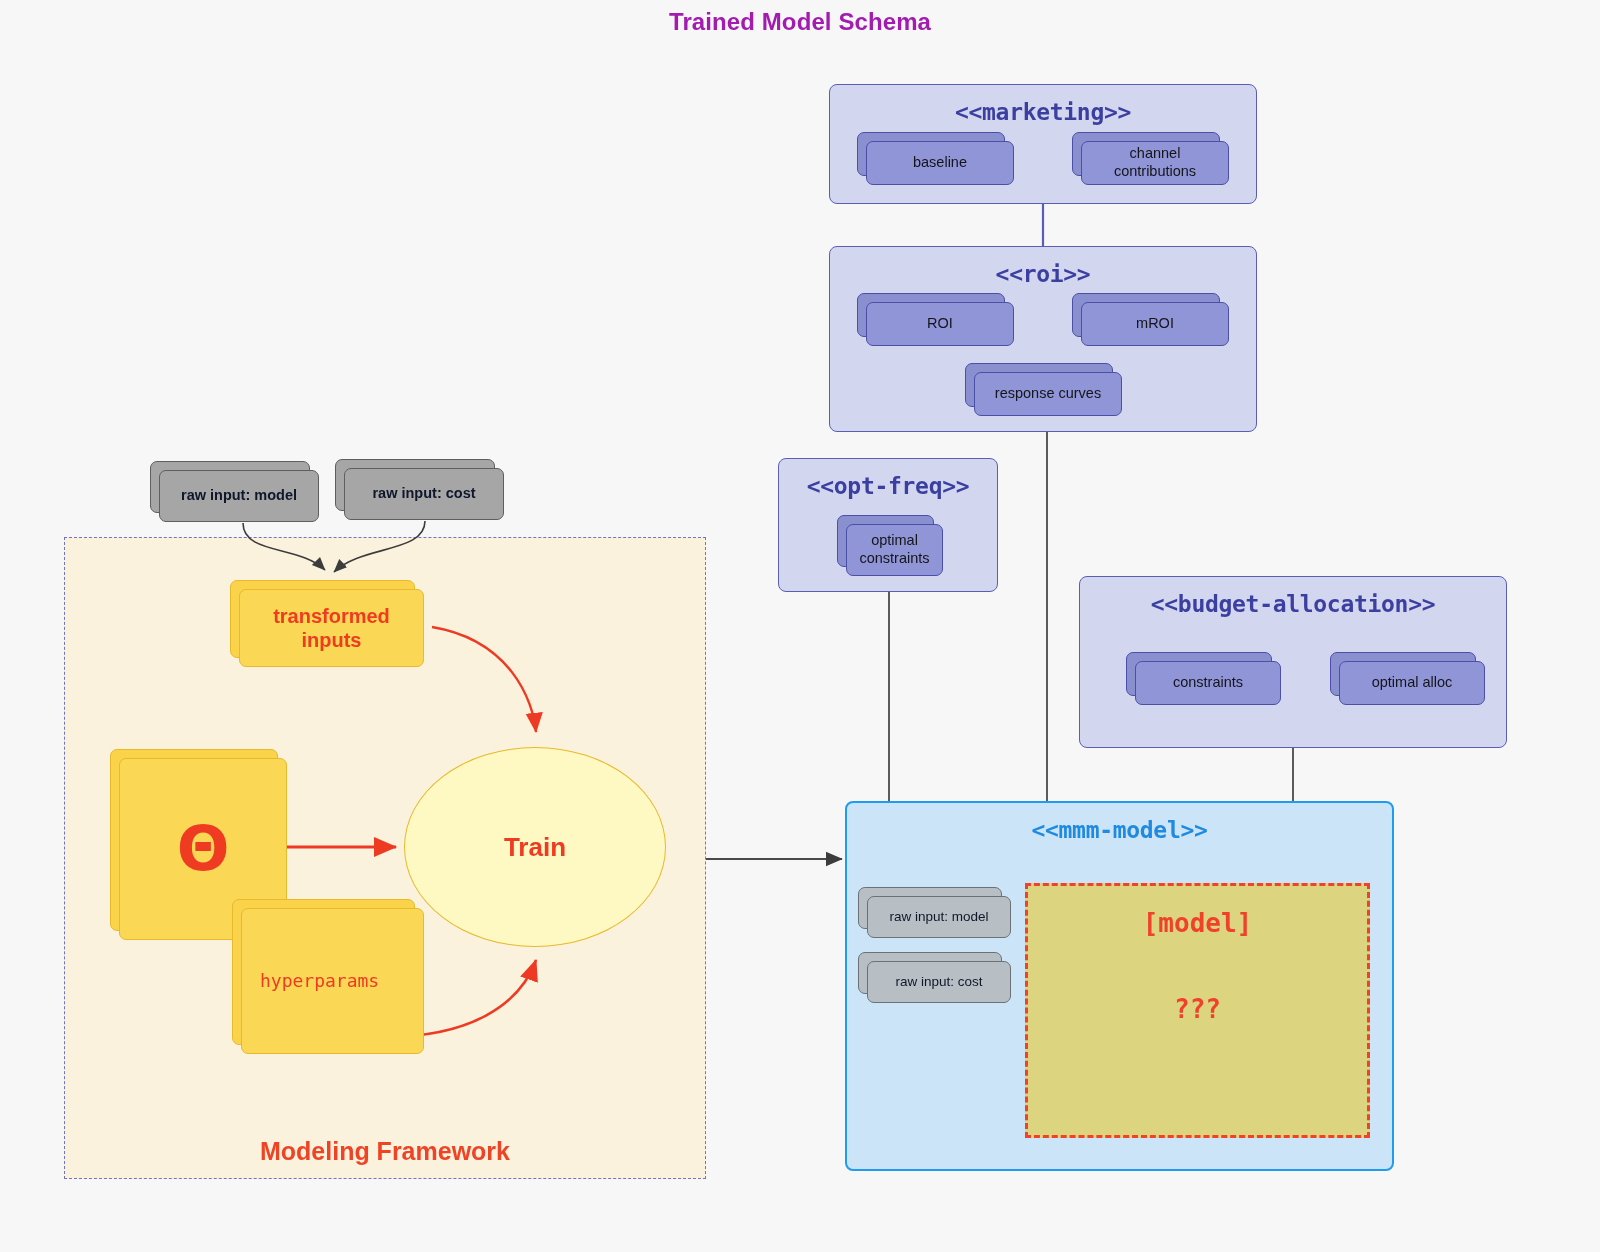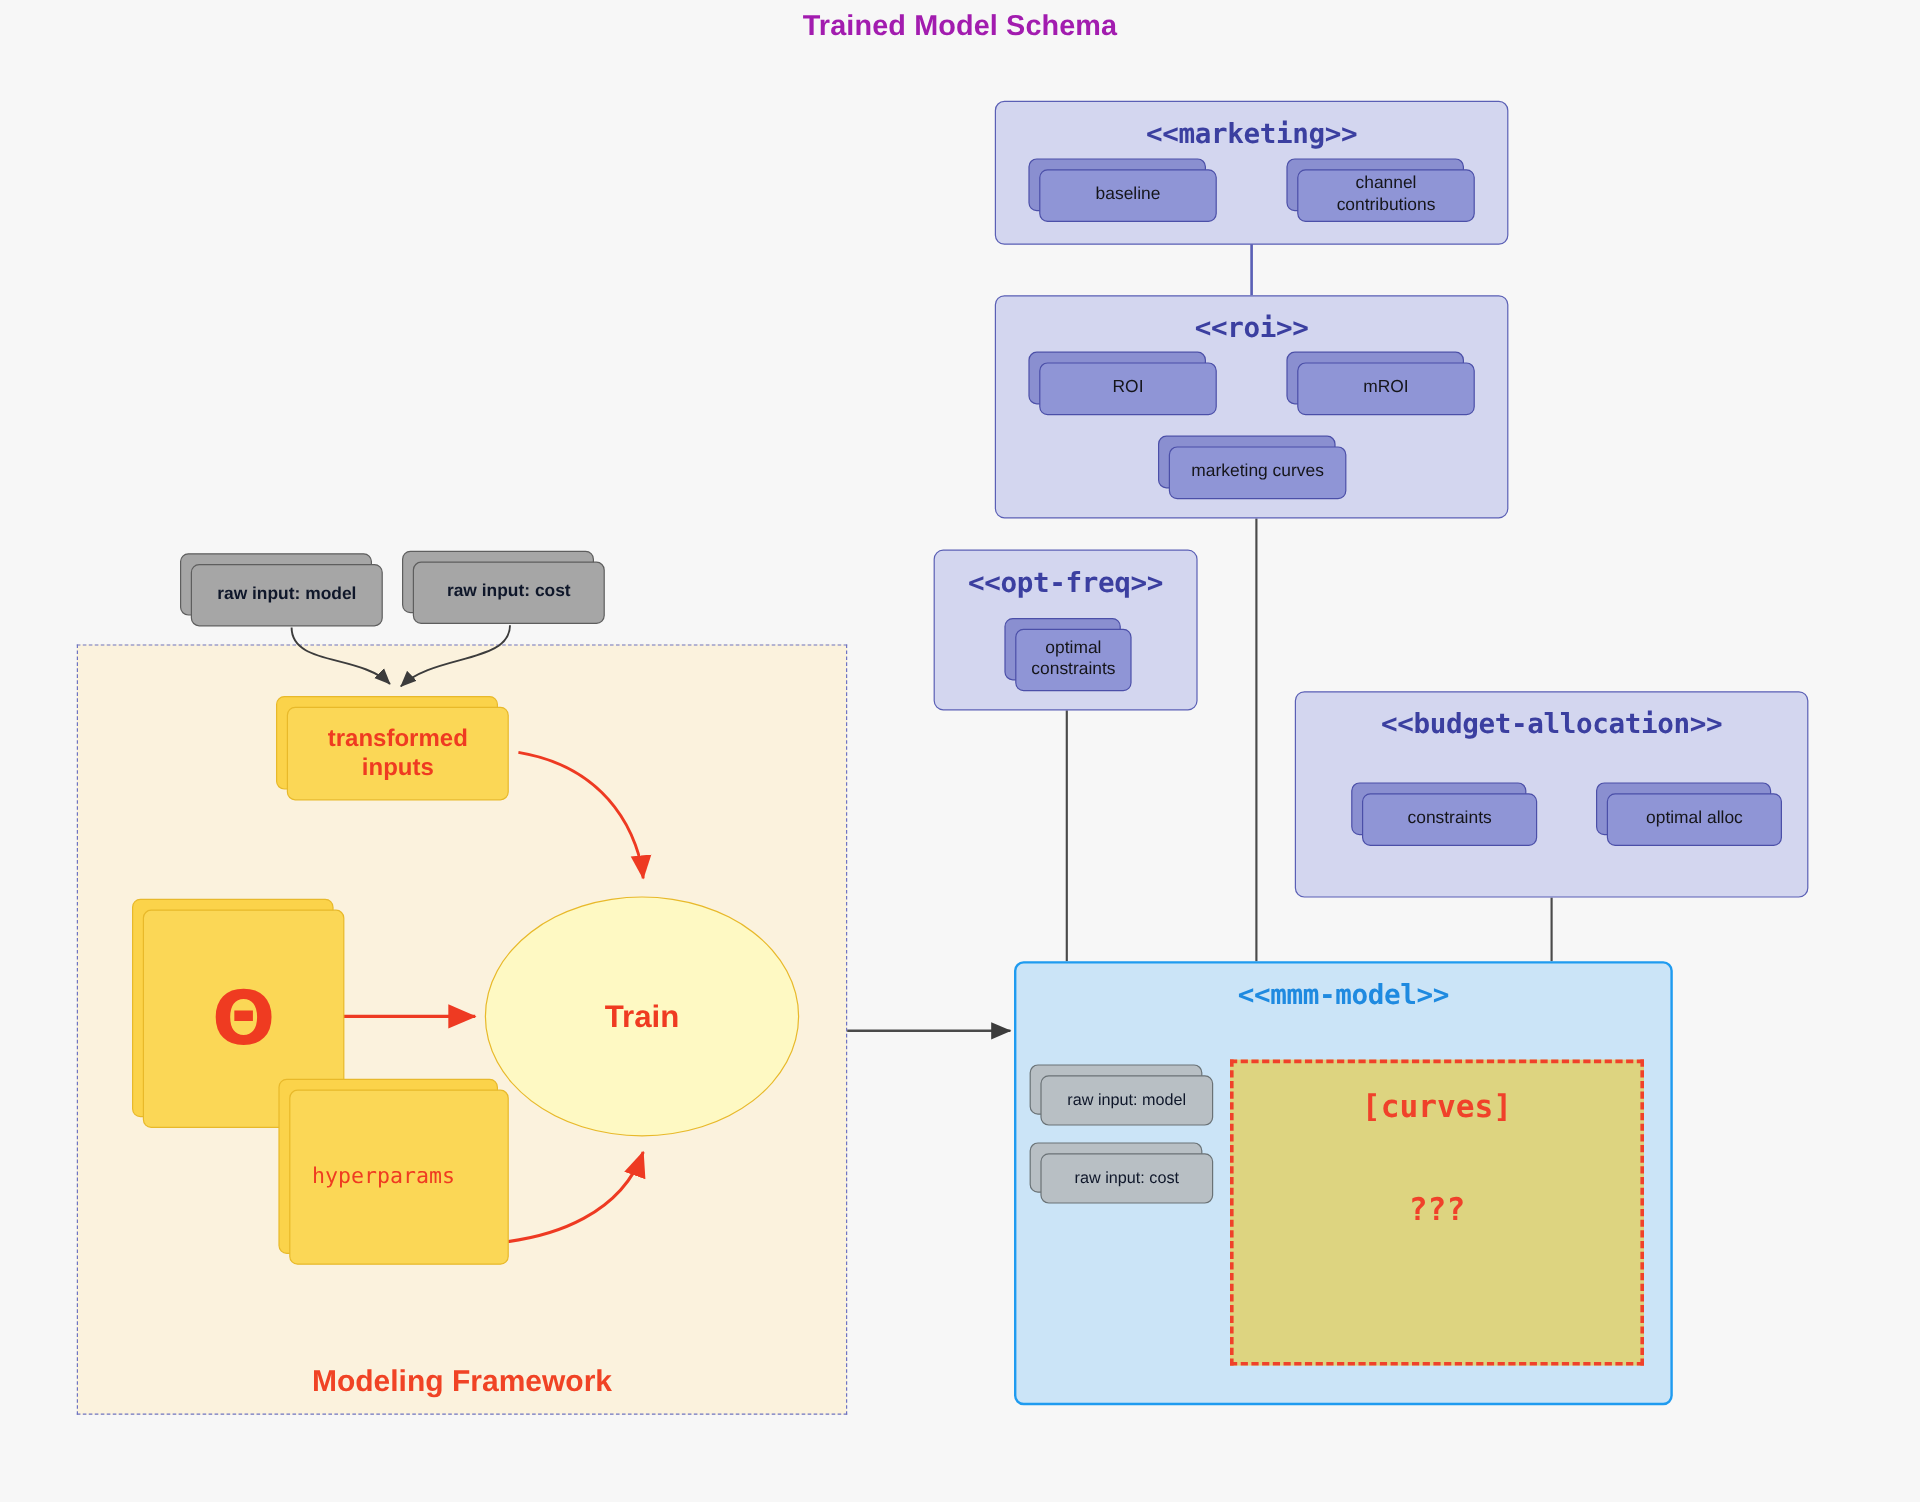--- a/index.html
+++ b/index.html
@@ -283,21 +283,21 @@
   <div class="node purple" style="left:857px; top:293px; width:148px; height:44px;">
     <div class="shadow"></div>
     <div class="face">ROI</div>
   </div>
   <div class="node purple" style="left:1072px; top:293px; width:148px; height:44px;">
     <div class="shadow"></div>
     <div class="face">mROI</div>
   </div>
   <div class="node purple" style="left:965px; top:363px; width:148px; height:44px;">
     <div class="shadow"></div>
-    <div class="face">marketing curves</div>
+    <div class="face">response curves</div>
   </div>
 
   <div class="pkg lavender" style="left:778px; top:458px; width:220px; height:134px;">
     <div class="pkg-title">&lt;&lt;opt-freq&gt;&gt;</div>
   </div>
   <div class="node purple" style="left:837px; top:515px; width:97px; height:52px;">
     <div class="shadow"></div>
     <div class="face">
       <span style="display:block">
         <span>optimal</span><br>
@@ -323,21 +323,21 @@
   </div>
   <div class="node gray small" style="left:858px; top:887px; width:144px; height:42px;">
     <div class="shadow"></div>
     <div class="face">raw input: model</div>
   </div>
   <div class="node gray small" style="left:858px; top:952px; width:144px; height:42px;">
     <div class="shadow"></div>
     <div class="face">raw input: cost</div>
   </div>
   <div class="model-block" style="left:1025px; top:883px; width:345px; height:255px;">
-    <div class="m-title">[curves]</div>
+    <div class="m-title">[model]</div>
     <div class="m-q">???</div>
   </div>
 
   <div class="frame" style="left:64px; top:537px; width:642px; height:642px;"></div>
   <div class="frame-label" style="left:64px; top:1137px; width:642px;">Modeling Framework</div>
 
   <div class="node gray" style="left:150px; top:461px; width:160px; height:52px;">
     <div class="shadow"></div>
     <div class="face">raw input: model</div>
   </div>

